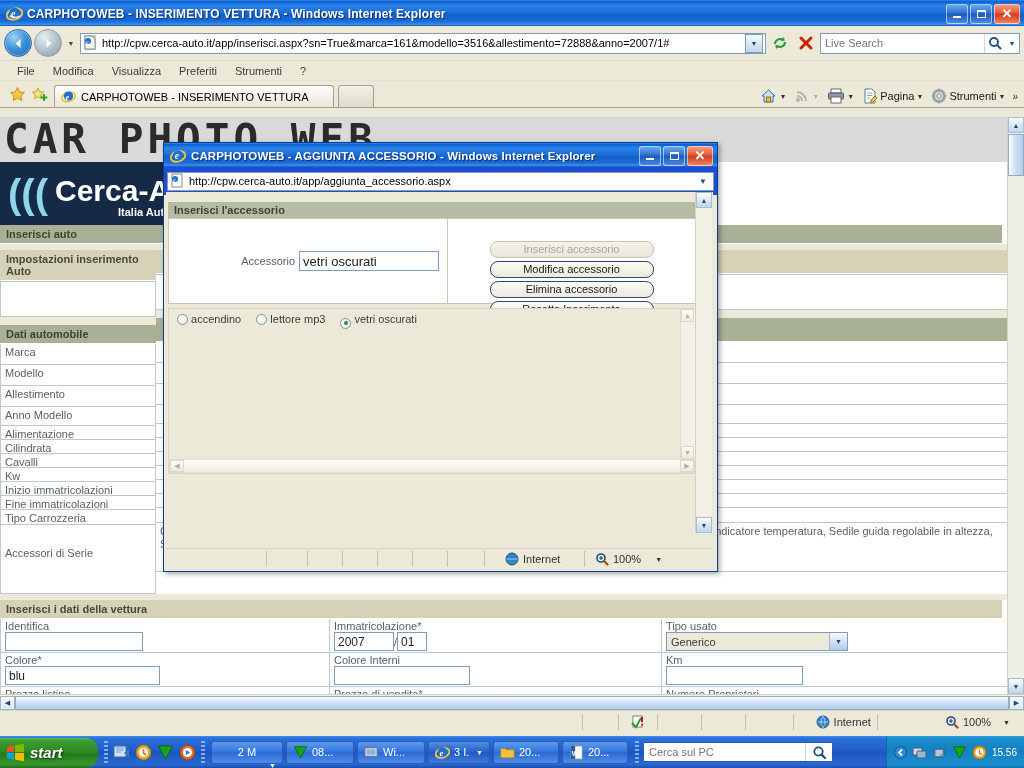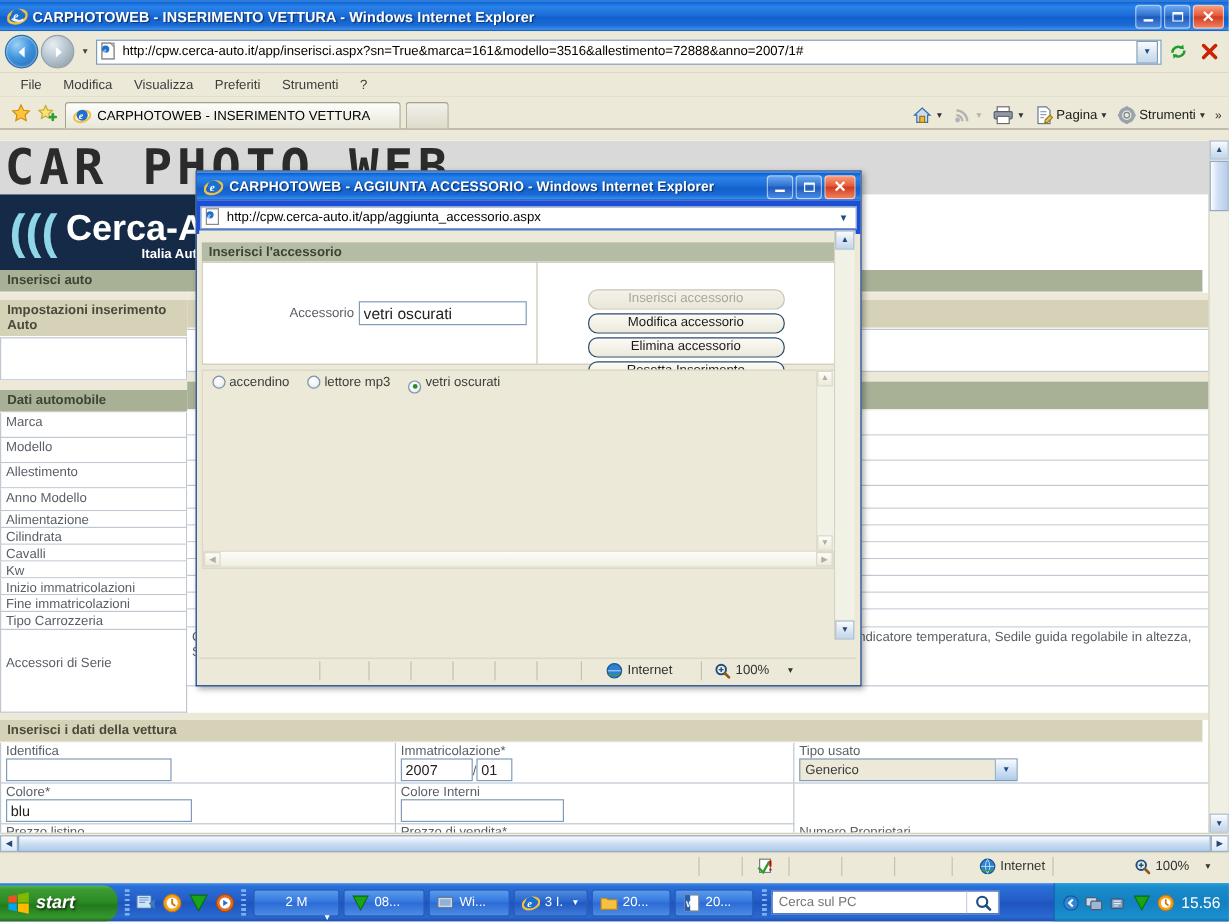--- a/index.html
+++ b/index.html
@@ -141,21 +141,21 @@
     background:linear-gradient(to bottom,#5b9cec,#3577df 45%,#2d6bd4 50%,#4d8ce6 100%);
     border:1px solid #2a5cb8;border-radius:3px;color:#fff;font-size:11px;box-sizing:border-box;
   }
   .taskbtn.active{background:linear-gradient(to bottom,#4e8ede,#2963cd 45%,#2159c4 50%,#3f7cd8 100%);}
   .pcsearch{height:20px;width:190px;background:#fff;border:1px solid #2a5cb8;display:flex;align-items:center;box-sizing:border-box;margin-left:4px;}
   .pcsearch input{border:0;outline:0;flex:1 1 auto;font-family:inherit;font-size:11px;color:#999;padding:0 5px;}
   .pcsearch .mg{width:26px;height:18px;display:flex;align-items:center;justify-content:center;border-left:1px solid #c8d4e4;color:#1b4d86;}
   .tray{margin-left:auto;height:32px;display:flex;align-items:center;gap:5px;padding:0 7px;
     background:linear-gradient(to bottom,#28a0dc 0%,#1a8ccb 10%,#1380c2 50%,#1b8fce 90%,#0f6fae 100%);
     border-left:1px solid #1368a8;color:#fff;font-size:11px;}
-  .clock{font-size:13px;color:#fff;text-align:right;}
+  .clock{font-size:10px;color:#fff;text-align:right;}
   svg{display:block;}
 </style>
 </head>
 <body>
 
 <div id="ie-window">
 
   <div class="titlebar">
     <span class="tb-icon">
       <svg width="17" height="17" viewBox="0 0 17 17">
@@ -208,20 +208,30 @@
           <path d="M3 9 a5 5 0 0 1 8-4" fill="none" stroke="#1f9e2f" stroke-width="2"></path>
           <path d="M12 2 l.6 4 -4-.6z" fill="#1f9e2f"></path>
           <path d="M13 7 a5 5 0 0 1 -8 4" fill="none" stroke="#1f9e2f" stroke-width="2"></path>
           <path d="M4 14 l-.6-4 4 .6z" fill="#1f9e2f"></path>
         </svg>
     </span>
     <span class="tbtn">
       <svg width="16" height="16" viewBox="0 0 16 16">
           <path d="M3 3 L13 13 M13 3 L3 13" stroke="#cc2200" stroke-width="3" stroke-linecap="round"></path>
         </svg>
+    </span>
+    <span class="search-box">
+      <input placeholder="Live Search" style="">
+      <span class="sb-btn">
+        <svg width="14" height="14" viewBox="0 0 14 14">
+            <circle cx="6" cy="6" r="4" fill="none" stroke="#1b4d86" stroke-width="1.8"></circle>
+            <path d="M9 9 L12.5 12.5" stroke="#1b4d86" stroke-width="2" stroke-linecap="round"></path>
+          </svg>
+      </span>
+      <span class="sb-drop">▼</span>
     </span>
   </div>
 
   <div class="menubar">
     <span class="menuitem">File</span>
     <span class="menuitem">Modifica</span>
     <span class="menuitem">Visualizza</span>
     <span class="menuitem">Preferiti</span>
     <span class="menuitem">Strumenti</span>
     <span class="menuitem">?</span>
@@ -385,20 +395,24 @@
 
     <div style="display:flex;background:#fff;">
       <div style="width:330px;border:1px solid #bfc7d2;border-top:none;box-sizing:border-box;padding:1px 4px;">
         <div style="font-size:11px;color:#5a5f66;">Colore*</div>
         <input class="inp" style="width: 155px;" value="blu">
       </div>
       <div style="width:332px;border:1px solid #bfc7d2;border-top:none;border-left:none;box-sizing:border-box;padding:1px 4px;">
         <div style="font-size:11px;color:#5a5f66;">Colore Interni</div>
         <input class="inp" style="width: 136px;">
       </div>
+      <div style="flex:1 1 auto;border:1px solid #bfc7d2;border-top:none;border-left:none;box-sizing:border-box;padding:1px 4px;">
+        <div style="font-size:11px;color:#5a5f66;">Km</div>
+        <input class="inp" style="width: 137px;">
+      </div>
     </div>
 
     <div style="display:flex;background:#fff;">
       <div style="width:330px;border:1px solid #bfc7d2;border-top:none;box-sizing:border-box;padding:1px 4px;">
         <div style="font-size:11px;color:#5a5f66;">Prezzo listino</div>
 
       </div>
       <div style="width:332px;border:1px solid #bfc7d2;border-top:none;border-left:none;box-sizing:border-box;padding:1px 4px;">
         <div style="font-size:11px;color:#5a5f66;">Prezzo di vendita*</div>
 

